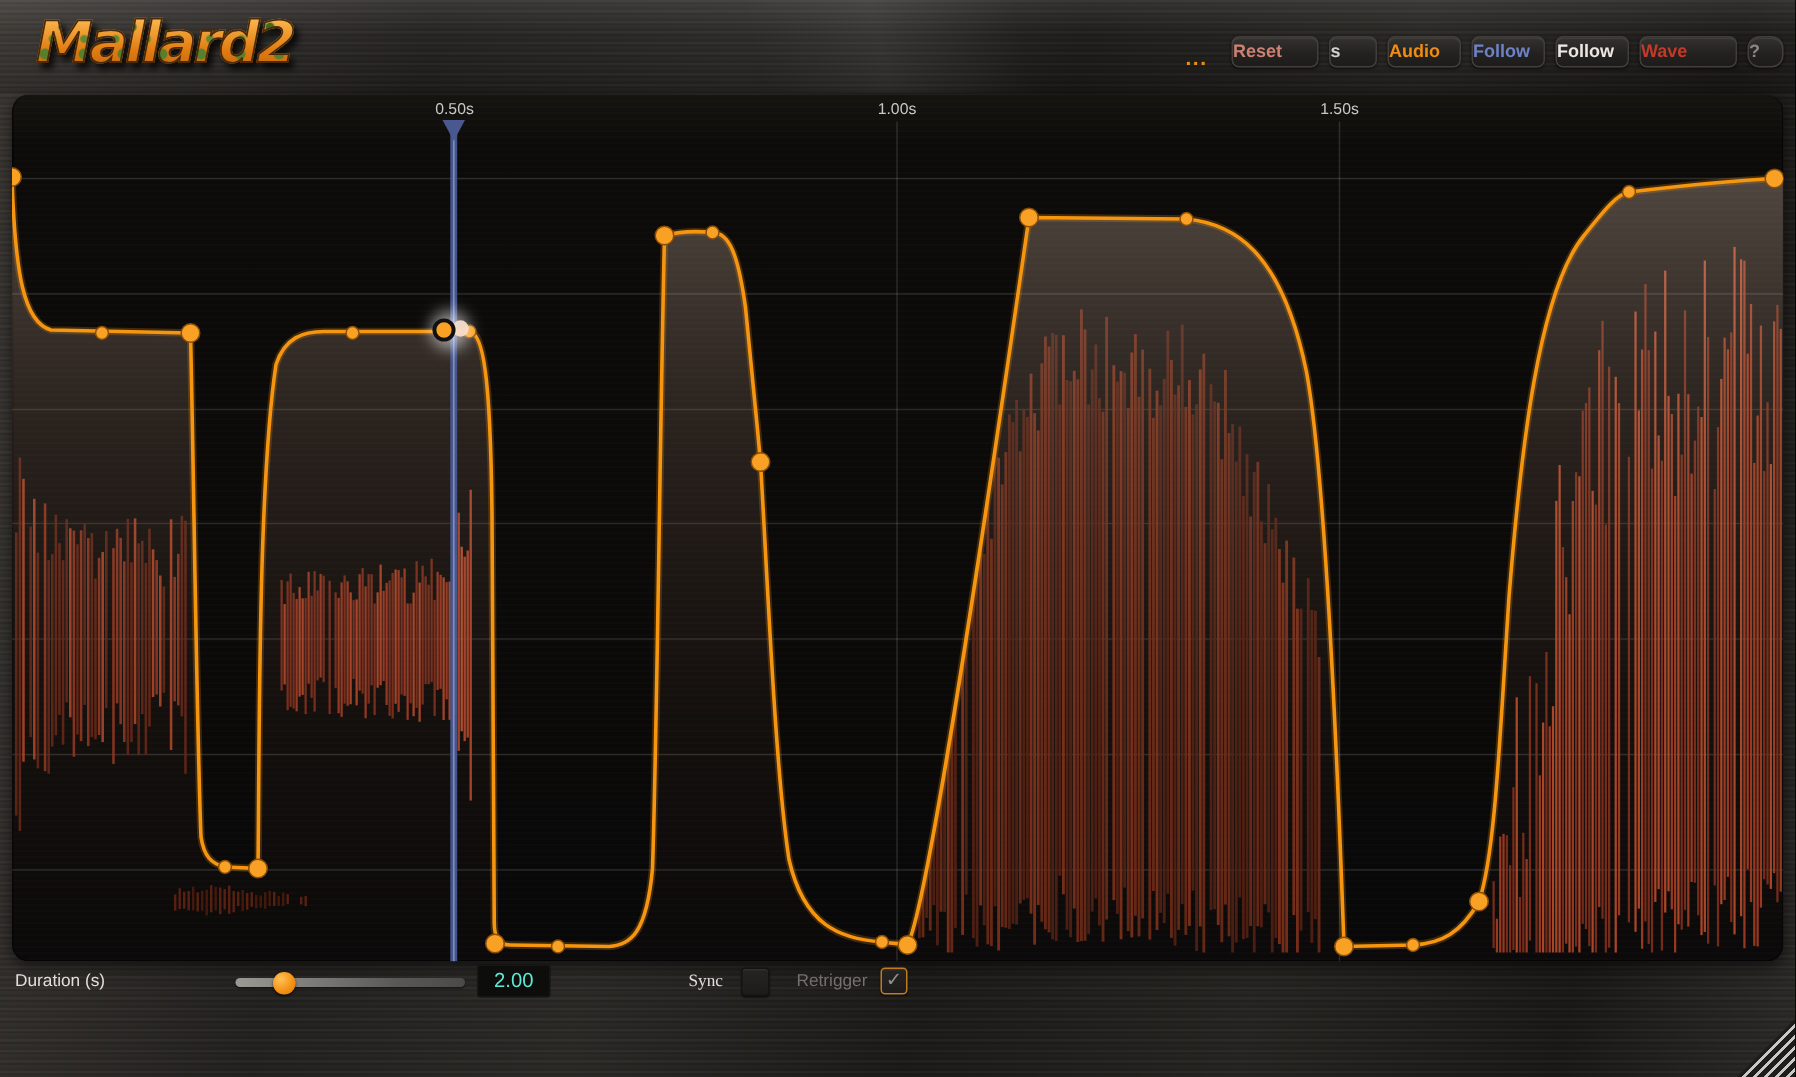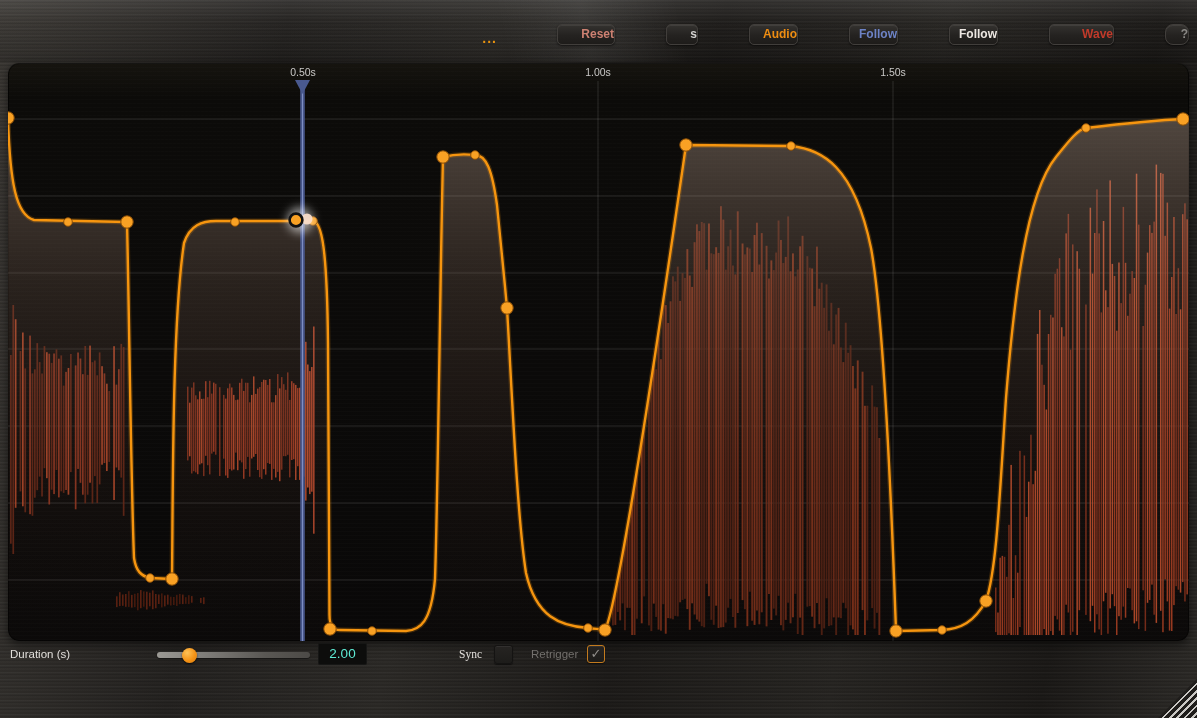--- a/index.html
+++ b/index.html
@@ -30,22 +30,22 @@
     -webkit-text-stroke:1.2px #4a2a0a;
     filter:drop-shadow(3px 4px 2px rgba(0,0,0,0.75));
   }
   
   .toolbar{position:absolute;top:22px;right:8px;display:flex;align-items:center;gap:7px;}
   .more{color:#e8920f;font:700 14px "Liberation Sans",sans-serif;letter-spacing:1px;margin-right:9px;padding-top:8px;cursor:pointer;}
   .tb{
     height:21px;border-radius:5px;border:1px solid #413e3b;
     background:linear-gradient(180deg,#34322f,#242220 55%,#1e1c1a);
     box-shadow:inset 0 1px 0 rgba(255,255,255,0.07),0 1px 2px rgba(0,0,0,0.6);
-    font:700 12px/19px "Liberation Sans",sans-serif;text-align:right;cursor:pointer;
-    padding:0;display:inline-block;margin-left:44px;
+    font:700 12px/19px "Liberation Sans",sans-serif;text-align:left;cursor:pointer;
+    padding:0;display:inline-block;
   }
   .tb.w-reset{width:58px}.tb.w-s{width:32px}.tb.w-audio{width:49px}
   .tb.w-follow{width:49px}.tb.w-wave{width:65px}
   .tb.w-help{width:24px;border-radius:8px}
   
   .graph{
     position:absolute;left:8px;top:63px;width:1181px;height:578px;border-radius:11px;overflow:hidden;
     background:
       repeating-linear-gradient(180deg, rgba(255,255,255,0.013) 0 1px, transparent 1px 4px),
       linear-gradient(180deg,#16140f 0%,#0c0b09 6%,#0b0a09 55%,#090808 100%);
@@ -92,20 +92,21 @@
     position:absolute;right:0;bottom:0;width:40px;height:40px;cursor:nwse-resize;
     background:repeating-linear-gradient(135deg, rgba(230,228,224,0.85) 0 1.8px, rgba(30,28,26,0.9) 1.8px 5.2px);
     clip-path:polygon(100% 2%, 100% 100%, 2% 100%);
   }
 </style>
 </head>
 <body>
 
 <div class="window">
 
+  <div class="logo">Mallard2</div>
 
   <div class="toolbar">
     <div class="more">...</div>
     <button class="tb w-reset" style="color: rgb(205, 129, 114);">Reset</button>
     <button class="tb w-s" style="color: rgb(210, 209, 207);">s</button>
     <button class="tb w-audio" style="color: rgb(238, 141, 18);">Audio</button>
     <button class="tb w-follow" style="color: rgb(109, 131, 198);">Follow</button>
     <button class="tb w-follow" style="color: rgb(236, 231, 226);">Follow</button>
     <button class="tb w-wave" style="color: rgb(194, 58, 42);">Wave</button>
     <button class="tb w-help" style="color: rgb(138, 136, 133);">?</button>

